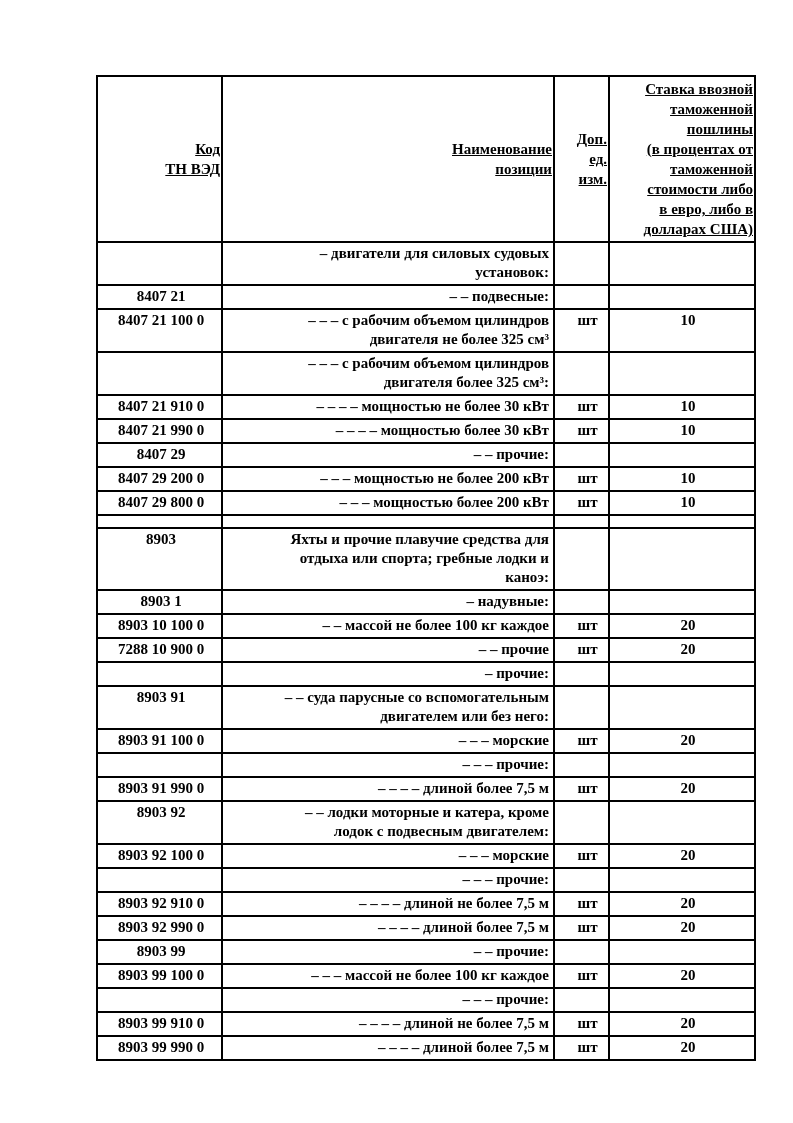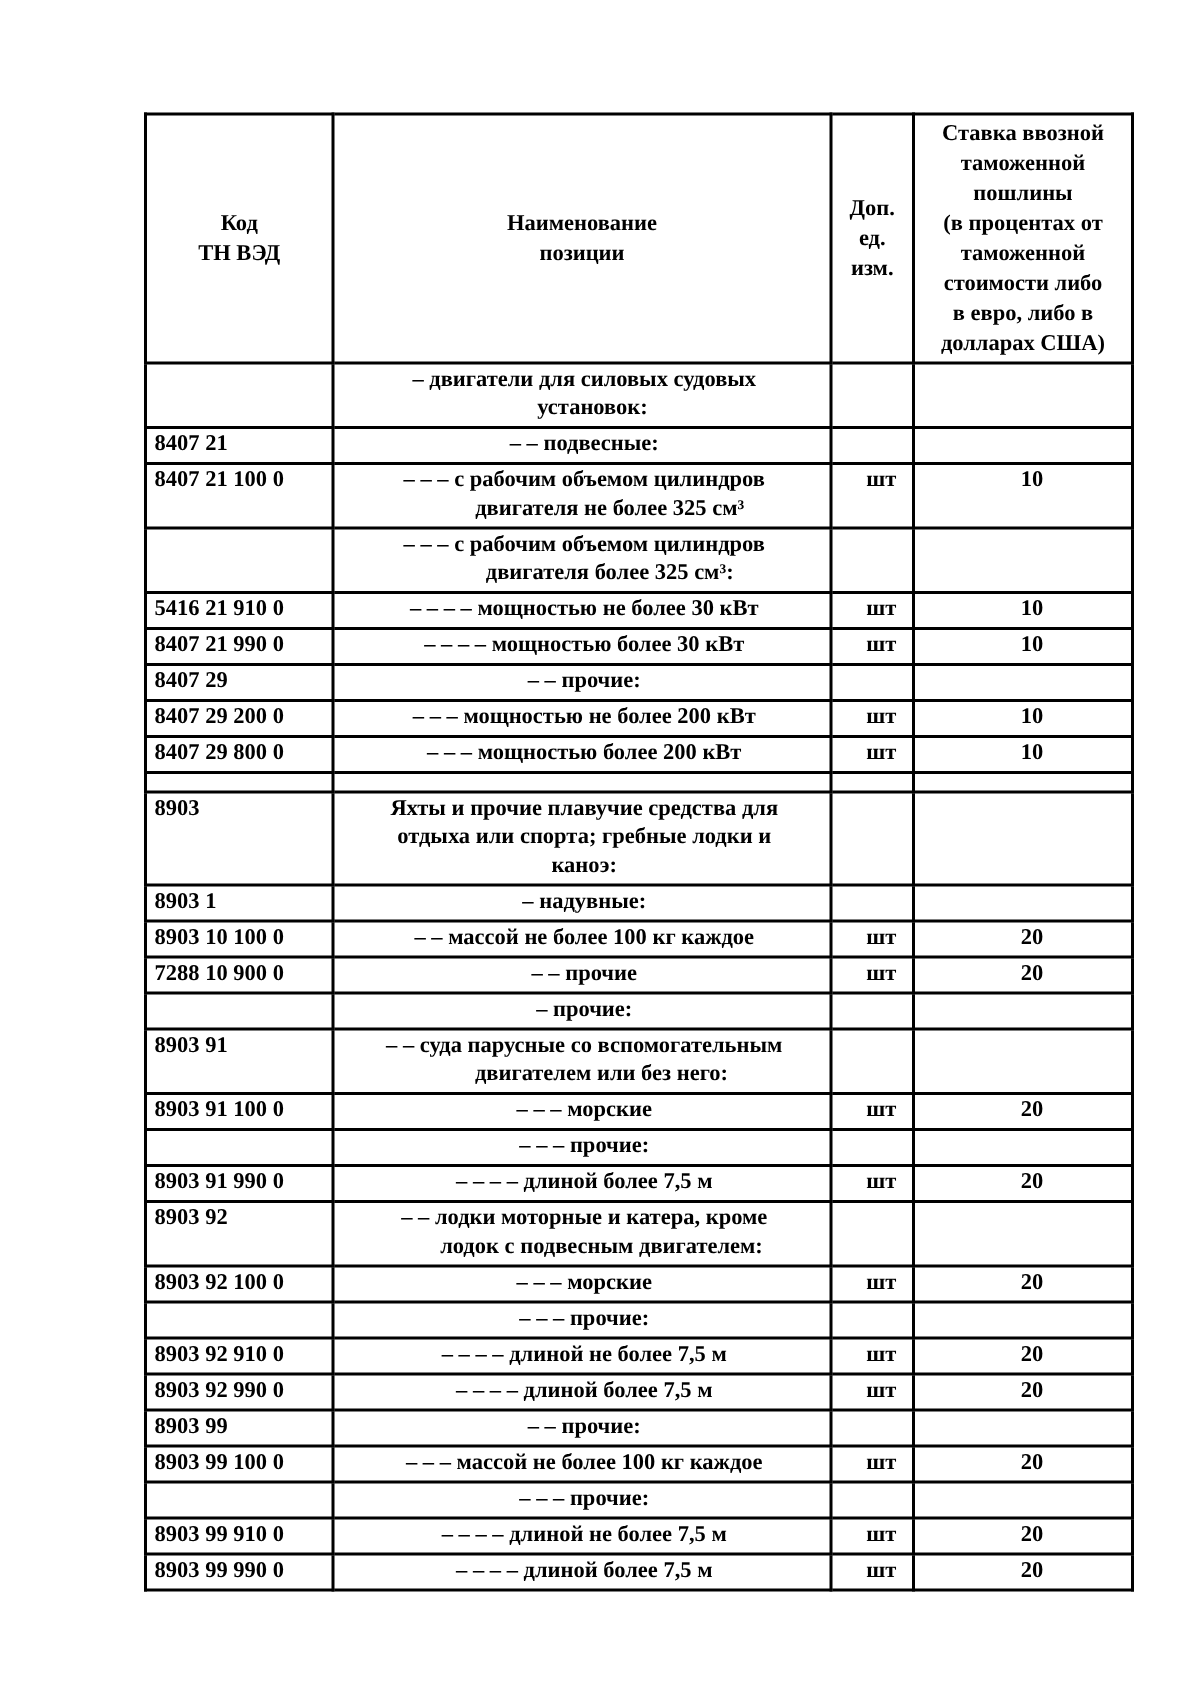--- a/index.html
+++ b/index.html
@@ -19,28 +19,29 @@
   .tariff th, .tariff td {
     border: 2px solid #000000;
     font-weight: bold;
     font-size: 15px;
     line-height: 19px;
     white-space: pre-line;
     vertical-align: top;
     overflow: hidden;
   }
   .tariff thead th {
-    text-align: center;
+    text-align: right;
     vertical-align: middle;
     height: 165px;
     padding: 2px 1px;
     line-height: 20px;
-  }
-  td.code { padding: 1px 2px 2px 5px; text-align: left; }
-  td.name { padding: 1px 4px 2px 7px; text-align: center; }
+    text-decoration: underline;
+  }
+  td.code { padding: 1px 2px 2px 5px; text-align: center; }
+  td.name { padding: 1px 4px 2px 7px; text-align: right; }
   td.unit, td.rate { text-align: center; padding: 1px 2px 2px 14px; }
 
   
   td.name.lvl1 { padding-left: 18px; text-indent: -11px; }
   td.name.lvl2 { padding-left: 30px; text-indent: -23px; }
   td.name.lvl3 { padding-left: 41px; text-indent: -34px; }
   td.name.lvl4 { padding-left: 53px; text-indent: -46px; }
 
   tr.spacer td { height: 13px; line-height: 9px; padding: 0; }
 </style>
@@ -96,21 +97,21 @@
           <td class="rate">10</td>
         </tr>
         <tr>
           <td class="code"></td>
           <td class="name lvl3">– – – с рабочим объемом цилиндров
 двигателя более 325 см³:</td>
           <td class="unit"></td>
           <td class="rate"></td>
         </tr>
         <tr>
-          <td class="code">5416 21 910 0</td>
+          <td class="code">8407 21 910 0</td>
           <td class="name lvl4">– – – – мощностью не более 30 кВт</td>
           <td class="unit">шт</td>
           <td class="rate">10</td>
         </tr>
         <tr>
           <td class="code">8407 21 990 0</td>
           <td class="name lvl4">– – – – мощностью более 30 кВт</td>
           <td class="unit">шт</td>
           <td class="rate">10</td>
         </tr>

